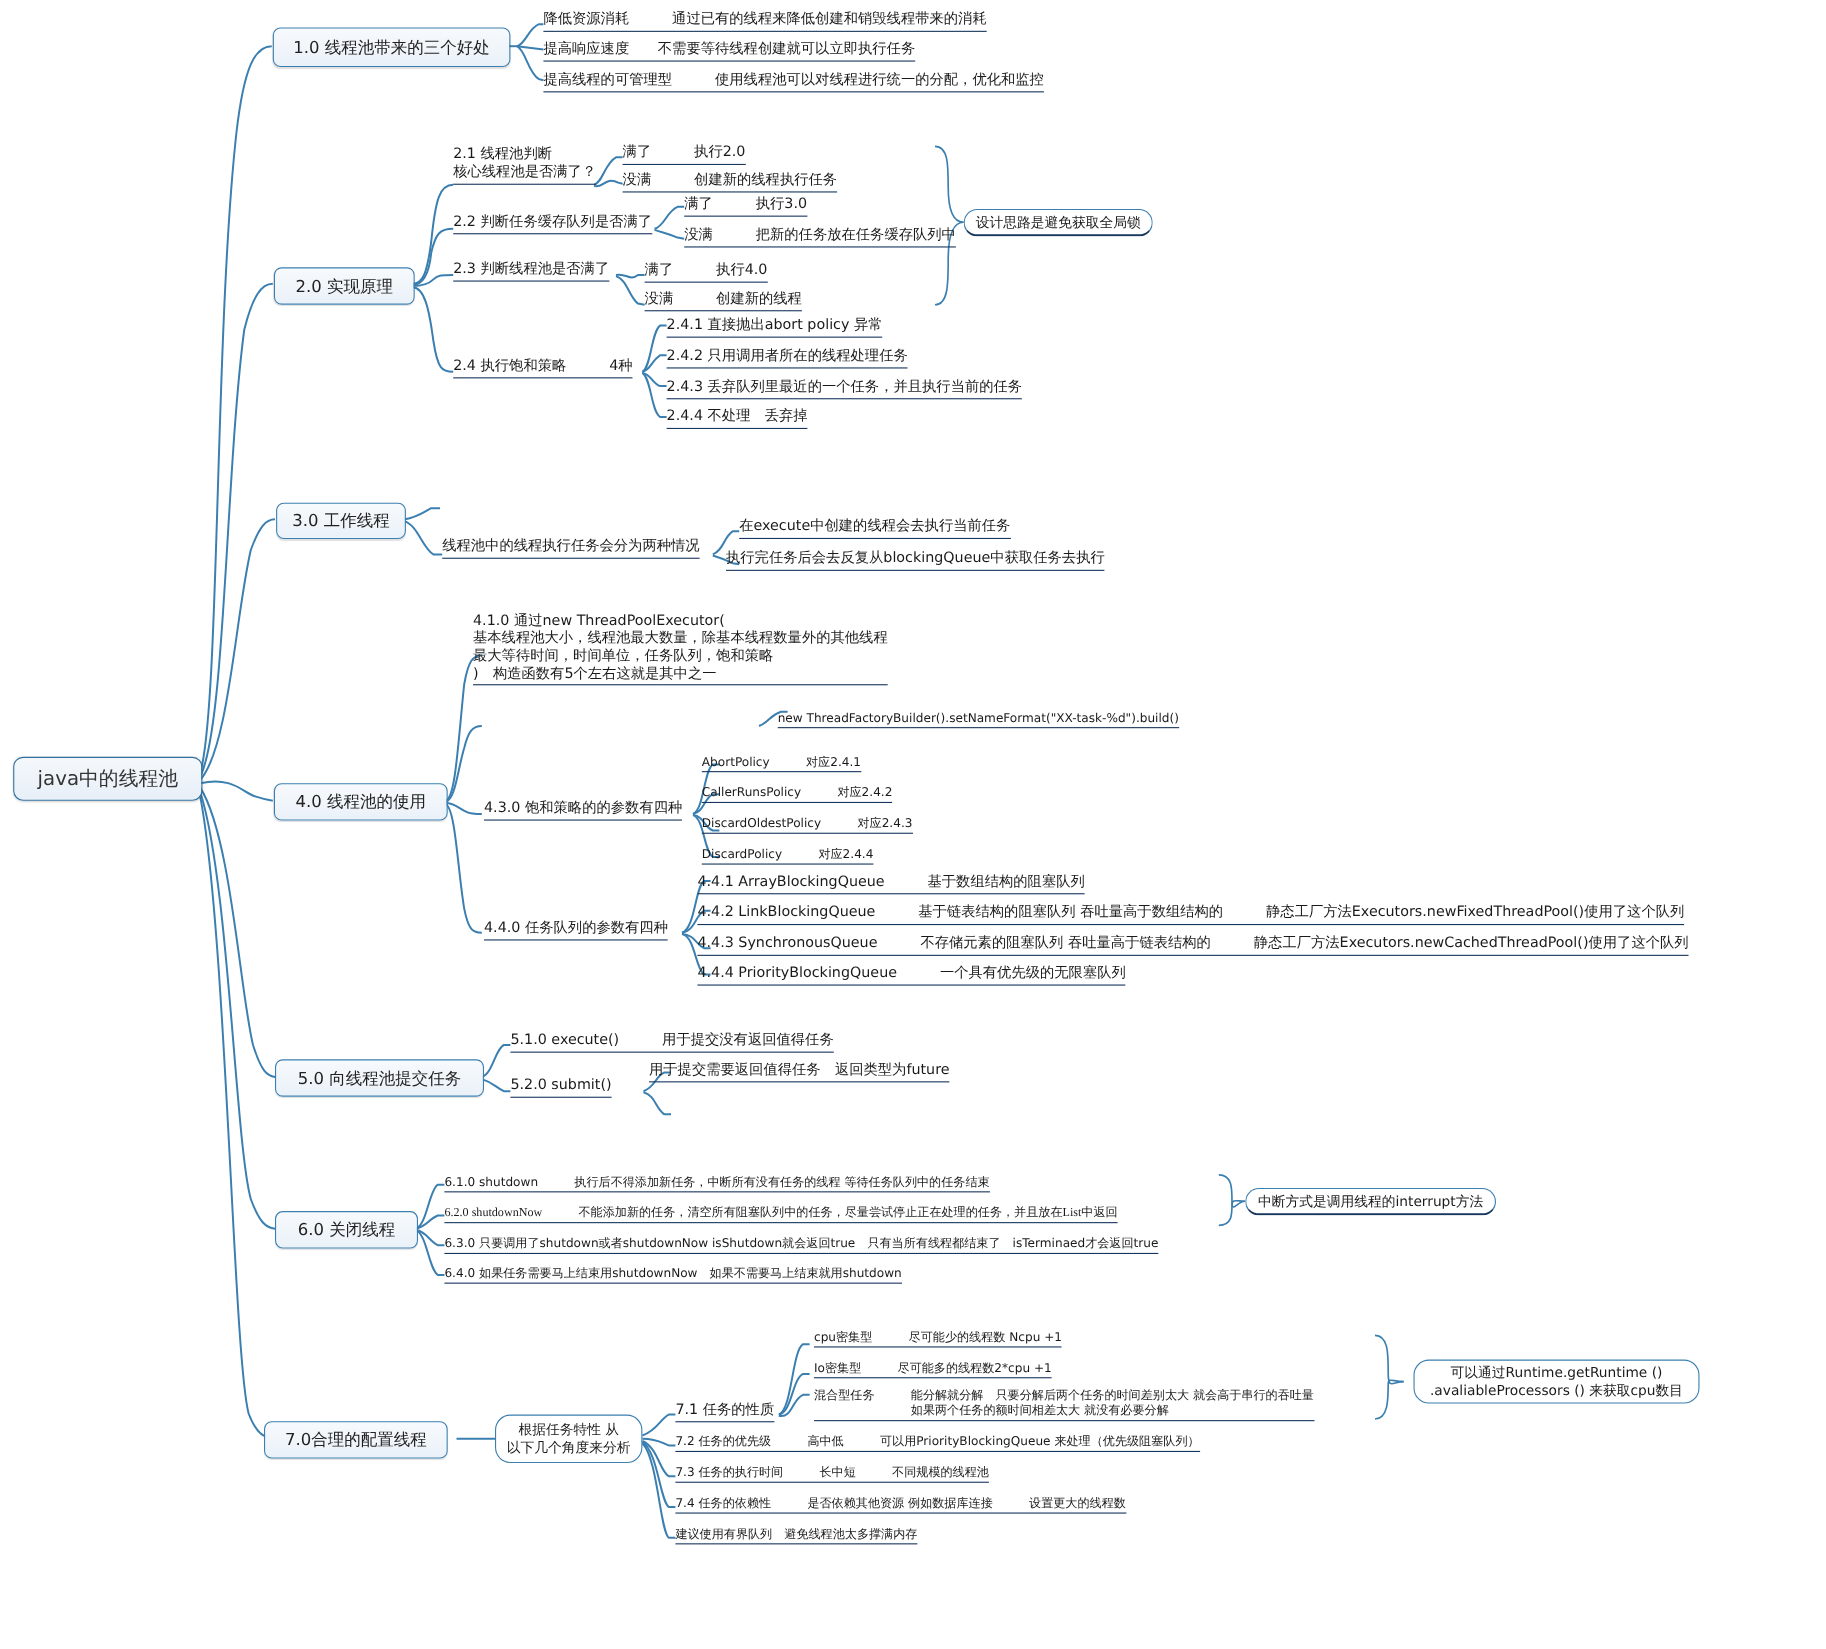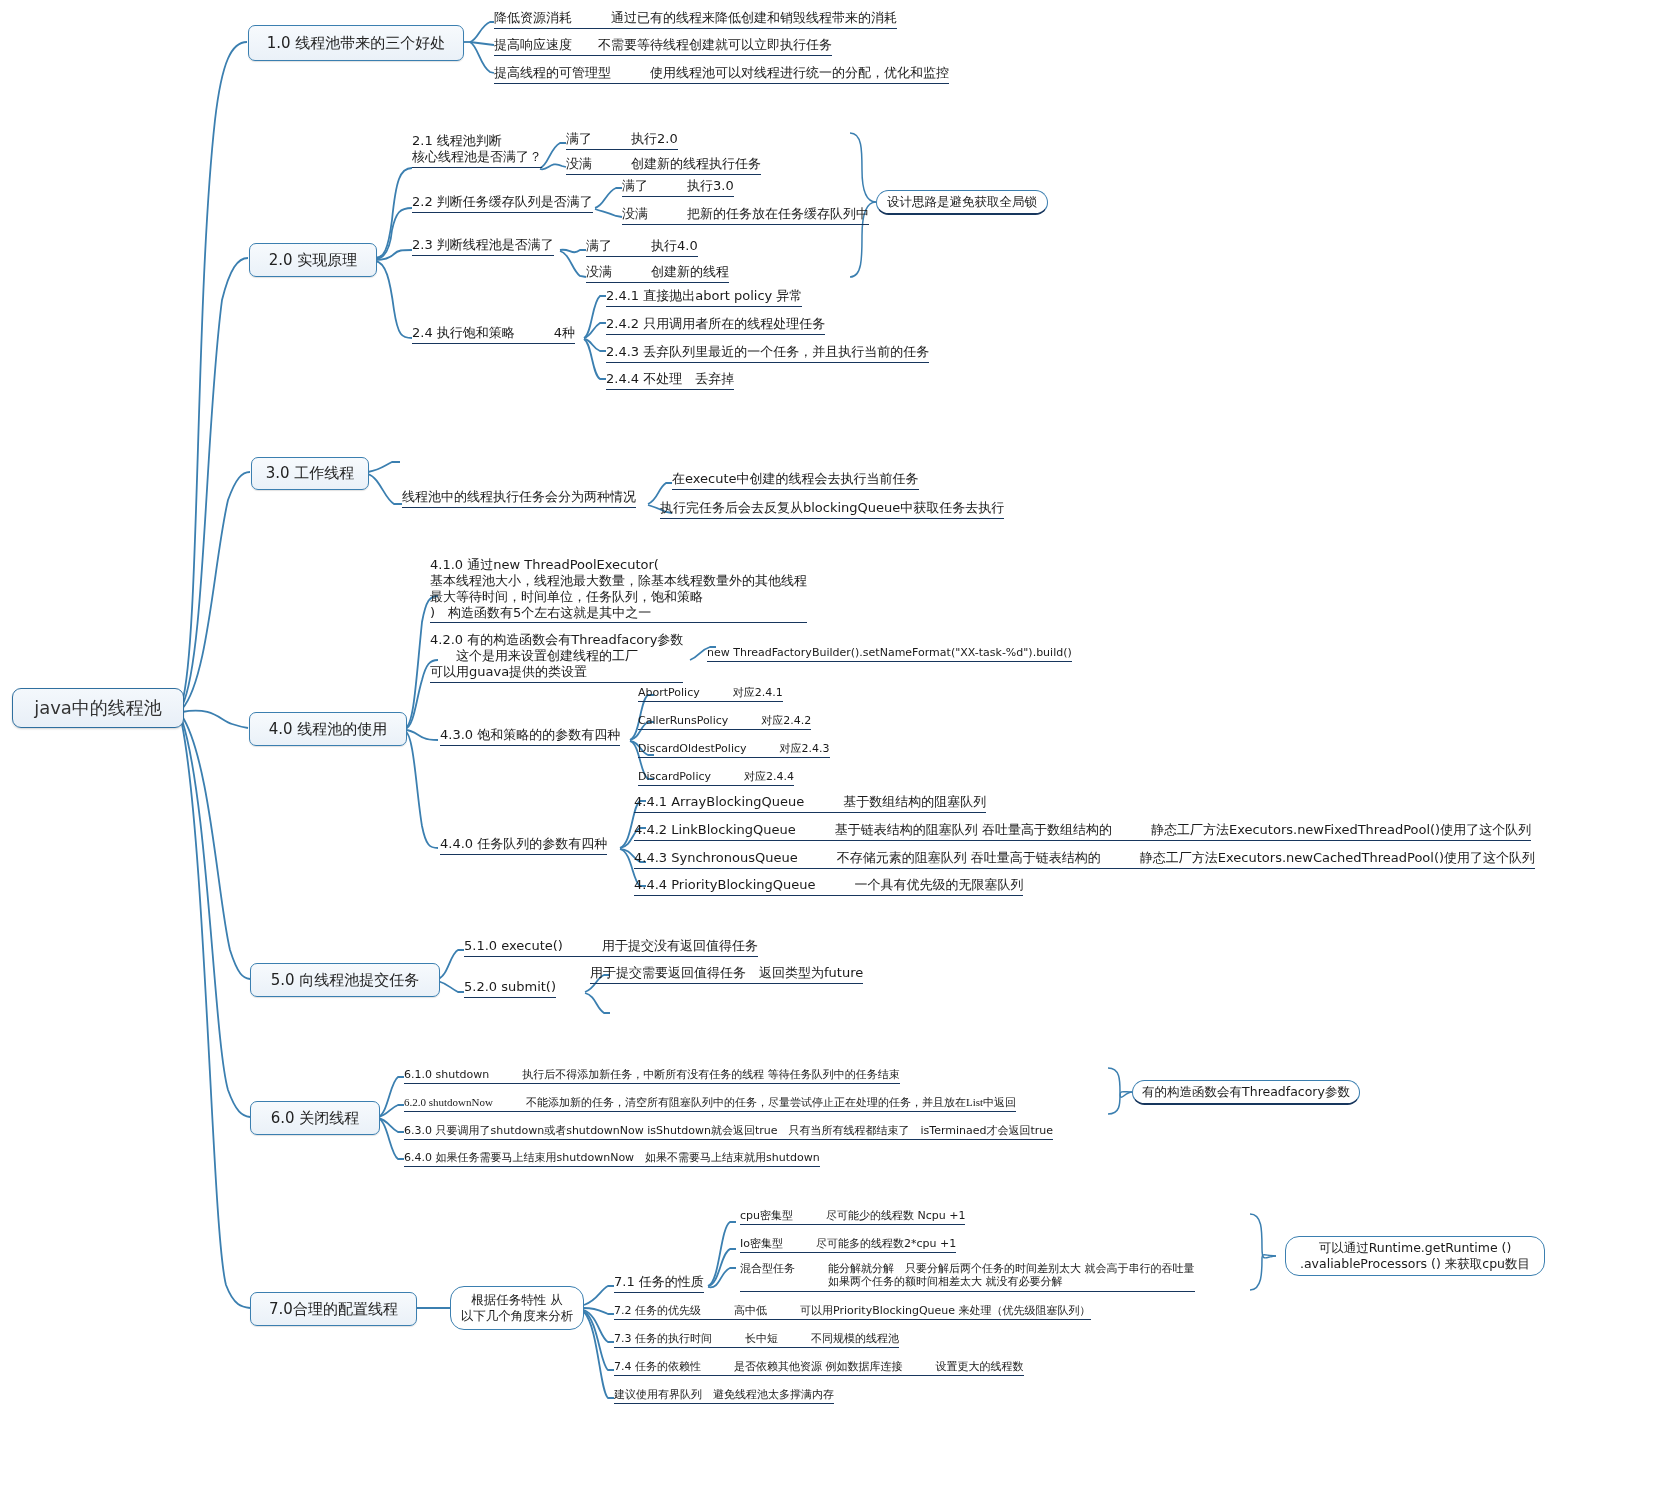--- a/index.html
+++ b/index.html
@@ -204,23 +204,20 @@
   <div class="leaf sz13" style="left:672px;top:471px;">在execute中创建的线程会去执行当前任务</div>
   <div class="leaf sz13" style="left:660px;top:500px;">执行完任务后会去反复从blockingQueue中获取任务去执行</div>
 
   <div class="l1-node" style="left:249px;top:712px;width:156px;height:32px;">
     <span>4.0 线程池的使用</span>
   </div>
   <div class="leaf sz13" style="left:430px;top:557px;">4.1.0 通过new ThreadPoolExecutor(
 基本线程池大小，线程池最大数量，除基本线程数量外的其他线程
 最大等待时间，时间单位，任务队列，饱和策略
 )　构造函数有5个左右这就是其中之一</div>
-  <div class="leaf sz13" style="left:430px;top:632px;">4.2.0 有的构造函数会有Threadfacory参数
-　　这个是用来设置创建线程的工厂
-可以用guava提供的类设置</div>
   <div class="leaf sz12" style="left:707px;top:646px;">new ThreadFactoryBuilder().setNameFormat("XX-task-%d").build()</div>
 
   <div class="leaf sz13" style="left:440px;top:727px;">4.3.0 饱和策略的的参数有四种</div>
   <div class="leaf sz12" style="left:638px;top:686px;">AbortPolicy　　　对应2.4.1</div>
   <div class="leaf sz12" style="left:638px;top:714px;">CallerRunsPolicy　　　对应2.4.2</div>
   <div class="leaf sz12" style="left:638px;top:742px;">DiscardOldestPolicy　　　对应2.4.3</div>
   <div class="leaf sz12" style="left:638px;top:770px;">DiscardPolicy　　　对应2.4.4</div>
 
   <div class="leaf sz13" style="left:440px;top:836px;">4.4.0 任务队列的参数有四种</div>
   <div class="leaf sz115" style="left:634px;top:794px;">4.4.1 ArrayBlockingQueue　　　基于数组结构的阻塞队列</div>
@@ -235,23 +232,23 @@
   <div class="leaf sz13 nb" style="left:464px;top:979px;border-bottom:1.6px solid #17365d;">5.2.0 submit()</div>
   <div class="leaf sz13" style="left:590px;top:965px;">用于提交需要返回值得任务　返回类型为future</div>
 
   <div class="l1-node" style="left:250px;top:1101px;width:128px;height:32px;">
     <span>6.0 关闭线程</span>
   </div>
   <div class="leaf sz12" style="left:404px;top:1068px;">6.1.0 shutdown　　　执行后不得添加新任务，中断所有没有任务的线程 等待任务队列中的任务结束</div>
   <div class="leaf sz12" style="left:404px;top:1096px;font-family:Liberation Serif, serif;">6.2.0 shutdownNow　　　不能添加新的任务，清空所有阻塞队列中的任务，尽量尝试停止正在处理的任务，并且放在List中返回</div>
   <div class="leaf sz12" style="left:404px;top:1124px;">6.3.0 只要调用了shutdown或者shutdownNow isShutdown就会返回true　只有当所有线程都结束了　isTerminaed才会返回true</div>
   <div class="leaf sz12" style="left:404px;top:1151px;">6.4.0 如果任务需要马上结束用shutdownNow　如果不需要马上结束就用shutdown</div>
-  <div class="callout underline" style="left:1132px;top:1080px;width:228px;height:25px;">有的构造函数会有Threadfacory参数</div>
-
-  <div class="l1-node" style="left:250px;top:1292px;width:165px;height:32px;">
+  <div class="callout underline" style="left:1132px;top:1080px;width:228px;height:25px;">中断方式是调用线程的interrupt方法</div>
+
+  <div class="l1-node" style="left:240px;top:1292px;width:165px;height:32px;">
     <span>7.0合理的配置线程</span>
   </div>
   <div class="callout" style="left:450px;top:1286px;width:134px;height:44px;font-size:12.5px;">根据任务特性 从
 以下几个角度来分析</div>
 
   <div class="leaf sz13" style="left:614px;top:1274px;">7.1 任务的性质</div>
   <div class="leaf sz12" style="left:740px;top:1209px;">cpu密集型　　　尽可能少的线程数 Ncpu +1</div>
   <div class="leaf sz12" style="left:740px;top:1237px;">Io密集型　　　尽可能多的线程数2*cpu +1</div>
   <div class="leaf sz12" style="left:740px;top:1262px;">混合型任务　　　能分解就分解　只要分解后两个任务的时间差别太大 就会高于串行的吞吐量
 　　　　　　　　如果两个任务的额时间相差太大 就没有必要分解</div>

